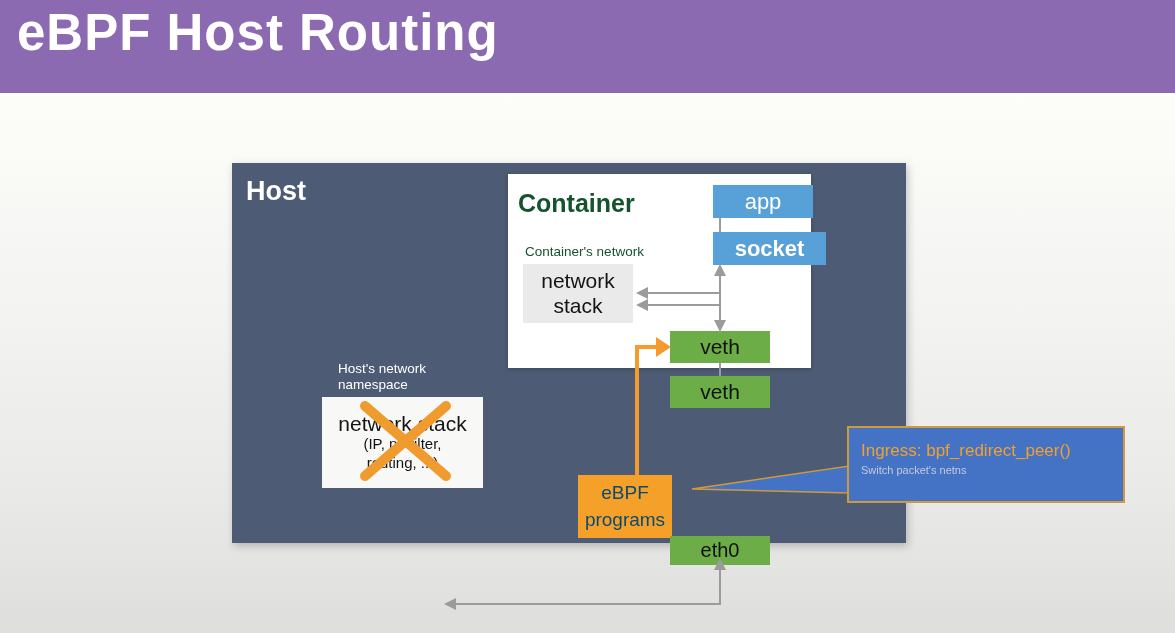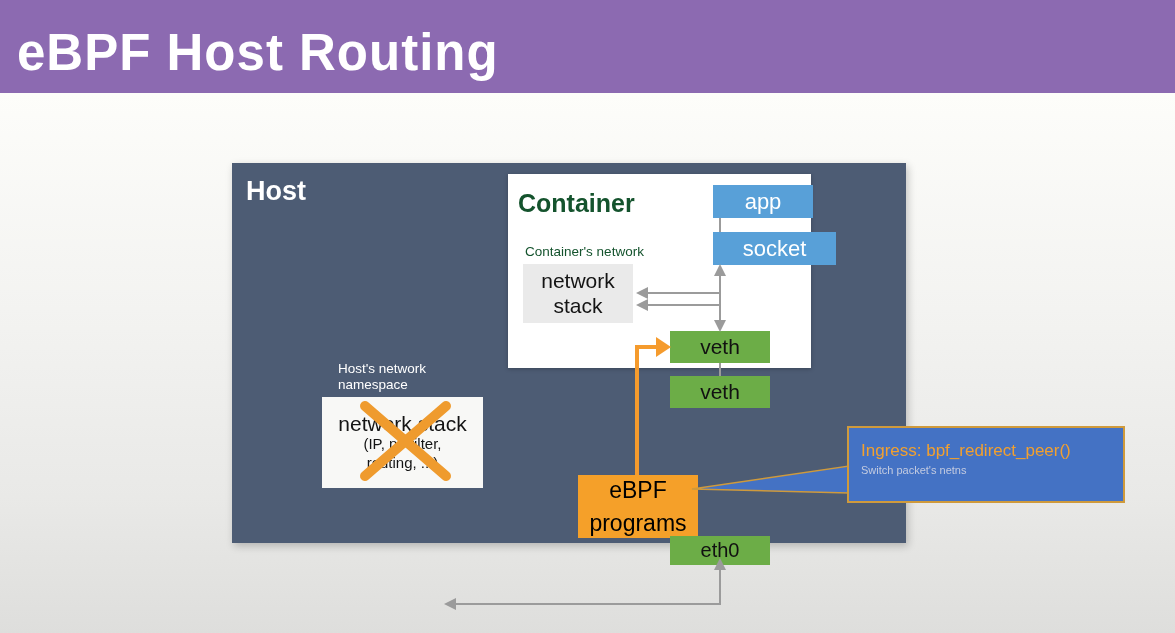--- a/index.html
+++ b/index.html
@@ -3,21 +3,21 @@
 <meta charset="utf-8">
 <style>
   * { margin:0; padding:0; box-sizing:border-box; }
   html,body { width:1175px; height:633px; overflow:hidden; }
   body { font-family:"Liberation Sans", sans-serif; position:relative; background:#e8e8e6; }
 
   #stage { position:absolute; inset:0; width:1175px; height:633px; }
 
   
   .header { position:absolute; left:0; top:0; width:1175px; height:93px; background:var(--header_purple,#8c6ab1); }
-  .header-title { position:absolute; left:17px; top:3px; color:#ffffff; font-size:51px; font-weight:bold; letter-spacing:1px;margin-top:20px; }
+  .header-title { position:absolute; left:17px; top:3px; color:#ffffff; font-size:51px; font-weight:bold; letter-spacing:1px; }
   .logo { position:absolute; right:8px; top:0; height:93px; width:270px; }
   .logo-hex { position:absolute; left:0px; top:2px; }
   .logo-brand { position:absolute; left:76px; top:11px; color:#ffffff; font-size:31px; font-weight:normal; letter-spacing:0.5px; }
   .logo-region { position:absolute; left:78px; top:45px; color:#cbbbdf; font-size:15px; letter-spacing:4px; }
 
   
   .slide { position:absolute; left:0; top:93px; width:1175px; height:540px;
            background:linear-gradient(180deg,#fdfdfa 0%, #f3f3f1 40%, #e9e9e7 75%, #dededc 100%); }
 
   
@@ -37,26 +37,26 @@
   .container-netns-label { position:absolute; left:525px; top:228px; width:140px; color:#14532d; font-size:13.5px; line-height:1.25;margin-top:16px; }
   .container-stack-box { position:absolute; left:523px; top:264px; width:110px; height:59px; background:#eaeaea;
                          display:flex; align-items:center; justify-content:center; text-align:center;
                          color:#141414; font-size:21px; line-height:1.15; }
 
   
   .node { position:absolute; display:flex; align-items:center; justify-content:center; text-align:center; }
   .node-blue  { background:var(--node_blue,#58a0d8); color:#ffffff; font-size:22px;margin-left:43px; }
   .node-green { background:var(--node_green,#6cad47); color:#111111; font-size:21px; }
   .node-app   { left:670px; top:185px; width:100px; height:33px; }
-  .node-socket{ left:670px; top:232px; width:123px; height:33px; }
+  .node-socket{ left:670px; top:232px; width:113px; height:33px;font-weight:bold; }
   .node-veth1 { left:670px; top:331px; width:100px; height:32px; }
   .node-veth2 { left:670px; top:376px; width:100px; height:32px; }
   .node-eth0  { left:670px; top:536px; width:100px; height:29px; font-size:20px; }
-  .node-ebpf  { left:578px; top:475px; width:120px; height:63px; background:var(--node_orange,#f5a029);
-                color:#000000; font-size:23px; line-height:1.4; }
+  .node-ebpf  { left:578px; top:475px; width:94px; height:63px; background:var(--node_orange,#f5a029);
+                color:#0c4a6e; font-size:19px; line-height:1.4; }
 
   
   .callout-tail { position:absolute; left:0; top:0; width:1175px; height:633px; pointer-events:none; z-index:5; }
   .callout { position:absolute; left:847px; top:426px; width:278px; height:77px; background:var(--callout_blue,#4472c4);
              border:2px solid var(--callout_border,#cf9a3c); padding:12px 12px 0 12px; z-index:6; }
   .callout-title { color:#f2a02f; font-size:17px; font-weight:normal; line-height:1.35; }
   .callout-subtitle { color:#c3cbe0; font-size:11px; line-height:1.45; }
 
   
   .arrows { position:absolute; left:0; top:0; width:1175px; height:633px; pointer-events:none; z-index:10; }

